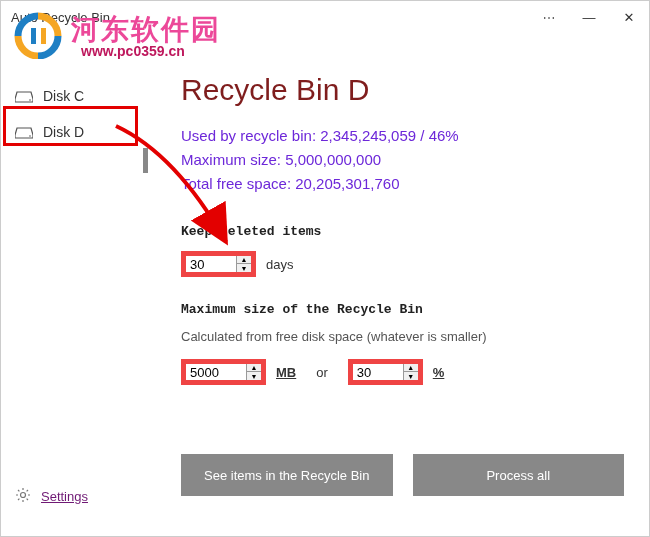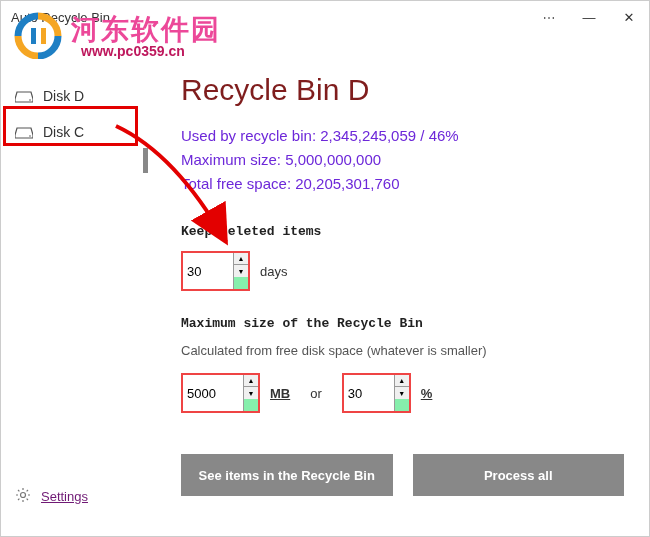--- a/index.html
+++ b/index.html
@@ -14,30 +14,30 @@
 .sidebar-footer { margin-top: auto; margin-bottom: 20px; }
 .sidebar-settings { display: flex; align-items: center; gap: 10px; padding: 10px 14px; cursor: pointer; color: #701a75; font-size: 13px; text-decoration: underline; }
 .redbox { position: absolute; border: 3px solid #e30000; left: 2px; top: 105px; width: 135px; height: 40px; pointer-events: none; z-index: 50; }
 .vbar { position: absolute; left: 142px; top: 115px; width: 5px; height: 25px; background: #888; }
 .main { flex: 1; padding: 40px 25px 20px 40px; display: flex; flex-direction: column; }
 .page-title { font-size: 30px; font-weight: 400; color: #7f1d1d; margin-bottom: 20px; }
 .info-line { font-size: 15px; color: #6d28d9; margin-bottom: 7px; }
 .section-label { font-size: 13px; font-weight: bold; color: #222; margin-top: 25px; margin-bottom: 12px; font-family: Liberation Mono, monospace; }
 .section-sub { font-size: 13px; color: #555; margin-bottom: 15px; }
 .row { display: flex; align-items: center; gap: 10px; }
-.spinner { display: flex; border: 2px solid #ef4444; height: 40px; background: #86efac; }
+.spinner { display: flex; border: 5px solid #ef4444; height: 26px; background: #14532d; }
 .spinner input { border: none; outline: none; width: 50px; padding: 0 4px; font-size: 13px; font-family: inherit; }
 .spinner.wid80 input { width: 60px; }
 .spinner-btns { display: flex; flex-direction: column; border-left: 1px solid #999; }
 .spin-btn { width: 14px; height: 12px; display: flex; align-items: center; justify-content: center; font-size: 7px; cursor: pointer; border-bottom: 1px solid #999; background: #f0f0f0; }
 .spin-btn:last-child { border-bottom: none; }
 .unit { font-size: 13px; color: #333; }
 .unit.bold { font-weight: bold; text-decoration: underline; }
 .action-row { display: flex; gap: 20px; margin-top: auto; margin-bottom: 20px; }
-.btn { flex: 1; background: #888; color: #fff; border: none; height: 42px; font-size: 13px; cursor: pointer; font-family: inherit; font-weight: bold; }
+.btn { flex: 1; background: #888; color: #fff; border: none; height: 42px; font-size: 13px; cursor: pointer; font-family: inherit; }
 .watermark { position: absolute; top: 10px; left: 10px; z-index: 100; pointer-events: none; }
 .watermark .logo { display: inline-block; vertical-align: middle; }
 .watermark .txt1 { font-size: 28px; font-weight: bold; color: #ec4899; letter-spacing: 2px; position: absolute; left: 60px; top: 0; white-space: nowrap; }
 .watermark .txt2 { font-size: 14px; font-weight: bold; color: #be185d; position: absolute; left: 70px; top: 32px; white-space: nowrap; }
 .arrow { position: absolute; left: 105px; top: 113px; z-index: 60; pointer-events: none; }
 </style>
 </head>
 <body>
 
 <div class="titlebar">
@@ -64,30 +64,30 @@
 
 <div class="content">
   <div class="sidebar">
     <div class="sidebar-item">
       <span class="sidebar-disk-icon">
         <svg width="18" height="12" viewBox="0 0 18 12">
             <path d="M2 1 h14 l2 7 v3 h-18 v-3 z" fill="none" stroke="#555" stroke-width="1.2"></path>
             <circle cx="15" cy="9" r="0.8" fill="#555"></circle>
           </svg>
       </span>
-      <span>Disk D</span>
+      <span>Disk C</span>
     </div>
     <div class="sidebar-item">
       <span class="sidebar-disk-icon">
         <svg width="18" height="12" viewBox="0 0 18 12">
             <path d="M2 1 h14 l2 7 v3 h-18 v-3 z" fill="none" stroke="#555" stroke-width="1.2"></path>
             <circle cx="15" cy="9" r="0.8" fill="#555"></circle>
           </svg>
       </span>
-      <span>Disk C</span>
+      <span>Disk D</span>
     </div>
     <div class="sidebar-footer">
       <div class="sidebar-settings">
         <span>
           <svg width="16" height="16" viewBox="0 0 16 16">
               <circle cx="8" cy="8" r="2.5" fill="none" stroke="#777" stroke-width="1.2"></circle>
               <path d="M8 1 v2 M8 13 v2 M1 8 h2 M13 8 h2 M3 3 l1.4 1.4 M11.6 11.6 l1.4 1.4 M3 13 l1.4 -1.4 M11.6 4.4 l1.4 -1.4" stroke="#777" stroke-width="1.2"></path>
             </svg>
         </span>
         <span>Settings</span>

